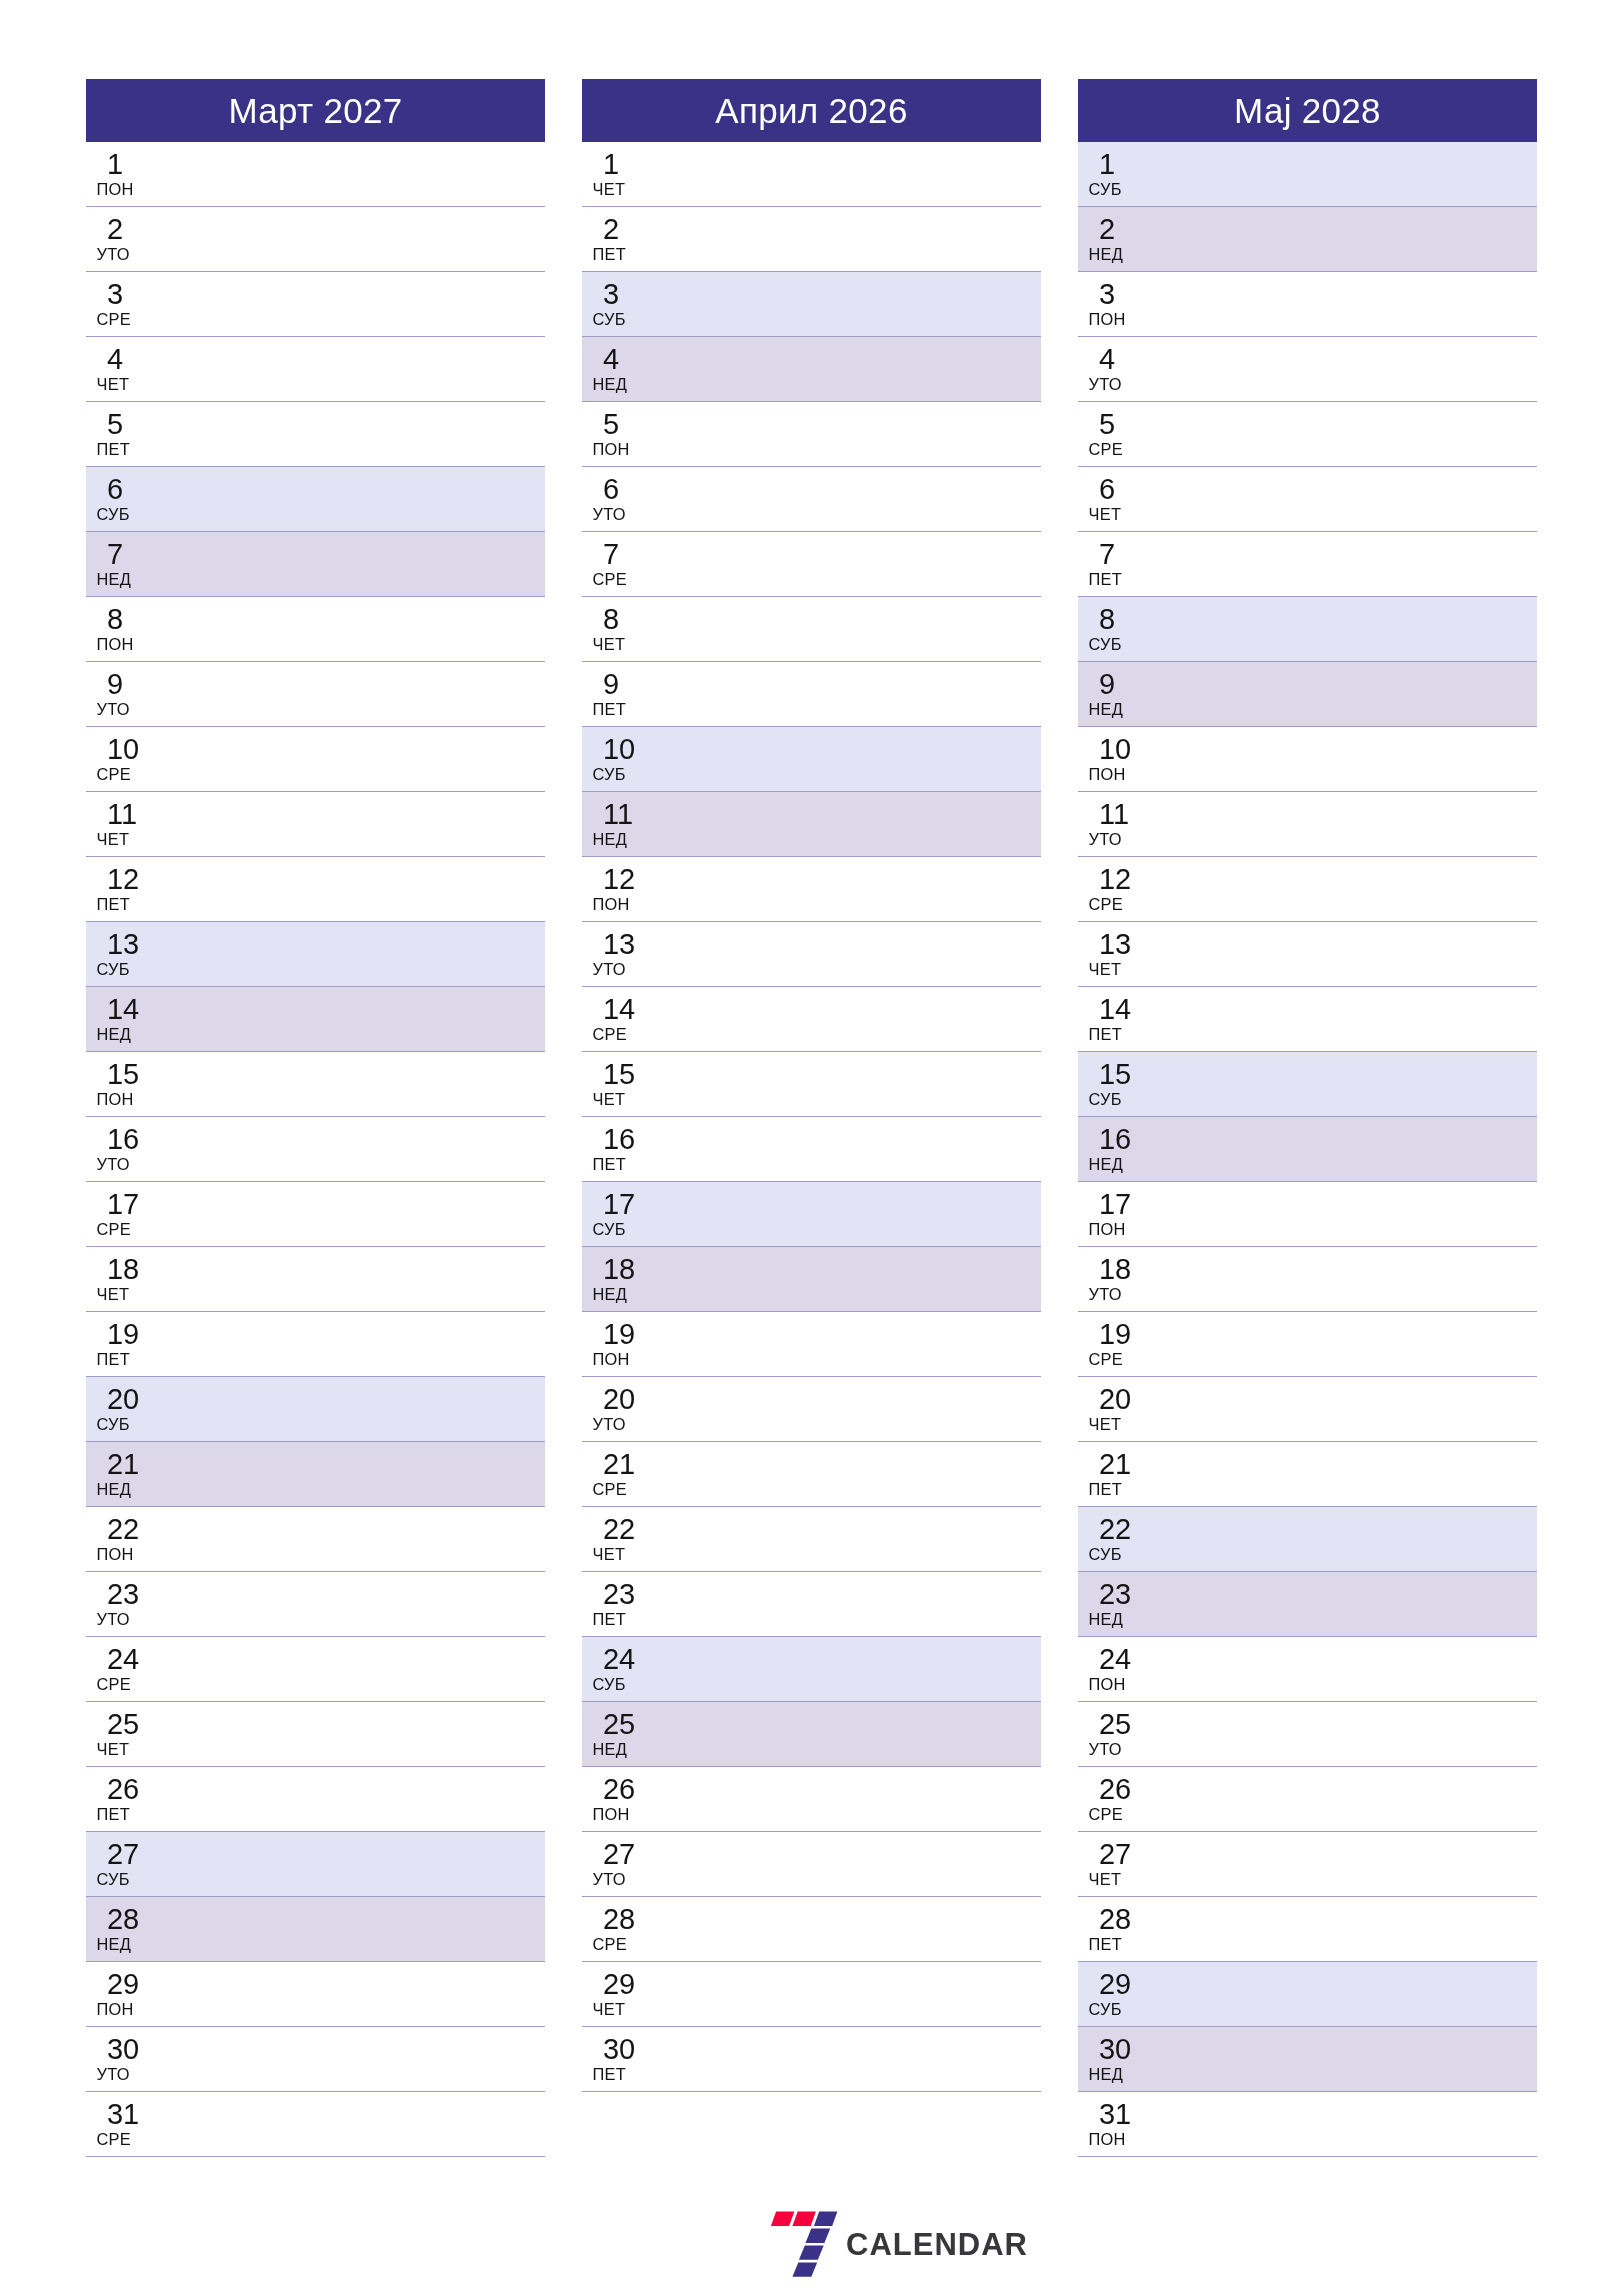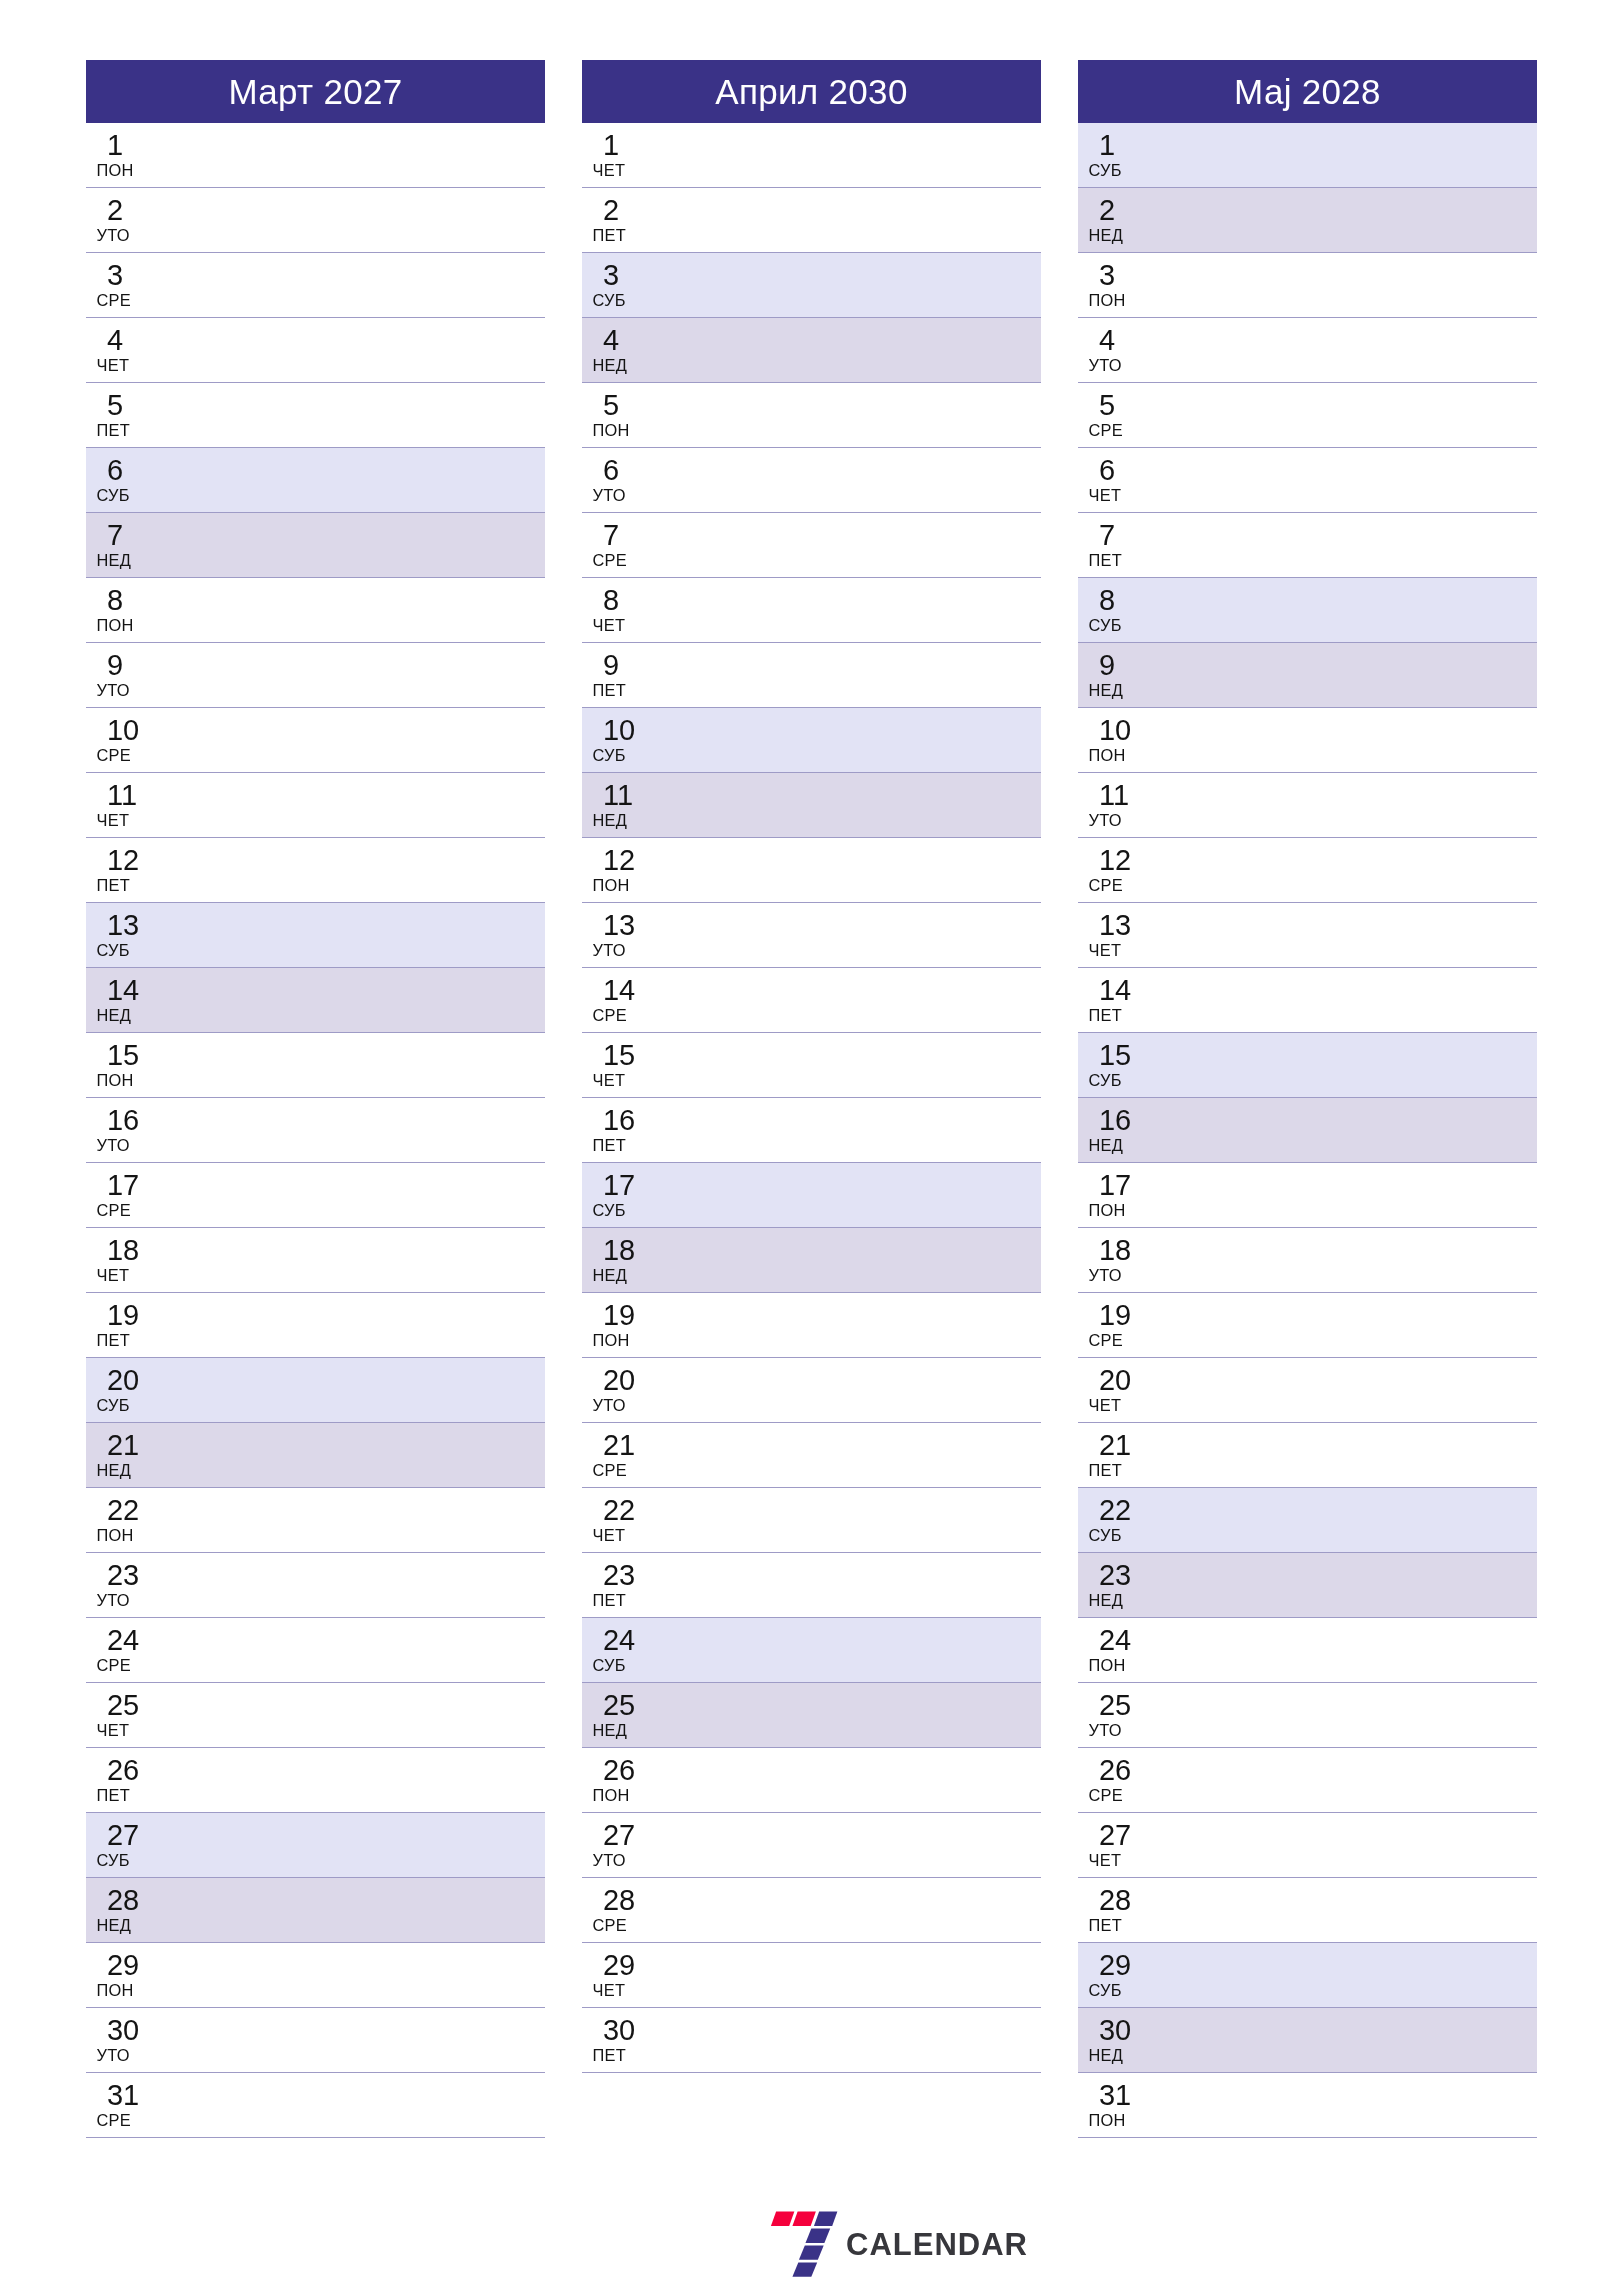--- a/index.html
+++ b/index.html
@@ -12,21 +12,21 @@
     height: 2295px;
     font-family: "Liberation Sans", "DejaVu Sans", sans-serif;
     -webkit-font-smoothing: antialiased;
   }
 
   .page {
     position: relative;
     width: 1623px;
     height: 2295px;
     box-sizing: border-box;
-    padding: 60px 86px 65px 86px;
+    padding: 79px 86px 65px 86px;
   }
 
   .planner {
     display: flex;
     flex-direction: row;
     align-items: flex-start;
     justify-content: space-between;
     width: 100%;
     height: 100%;
   }
@@ -242,21 +242,21 @@
             <div class="day-num">30</div>
             <div class="day-name">УТО</div>
           </div>
           <div class="day-row">
             <div class="day-num">31</div>
             <div class="day-name">СРЕ</div>
           </div>
         </div>
       </div>
       <div class="month-col">
-        <div class="month-header">Април 2030</div>
+        <div class="month-header">Април 2026</div>
         <div class="days">
           <div class="day-row">
             <div class="day-num">1</div>
             <div class="day-name">ЧЕТ</div>
           </div>
           <div class="day-row">
             <div class="day-num">2</div>
             <div class="day-name">ПЕТ</div>
           </div>
           <div class="day-row sat">

